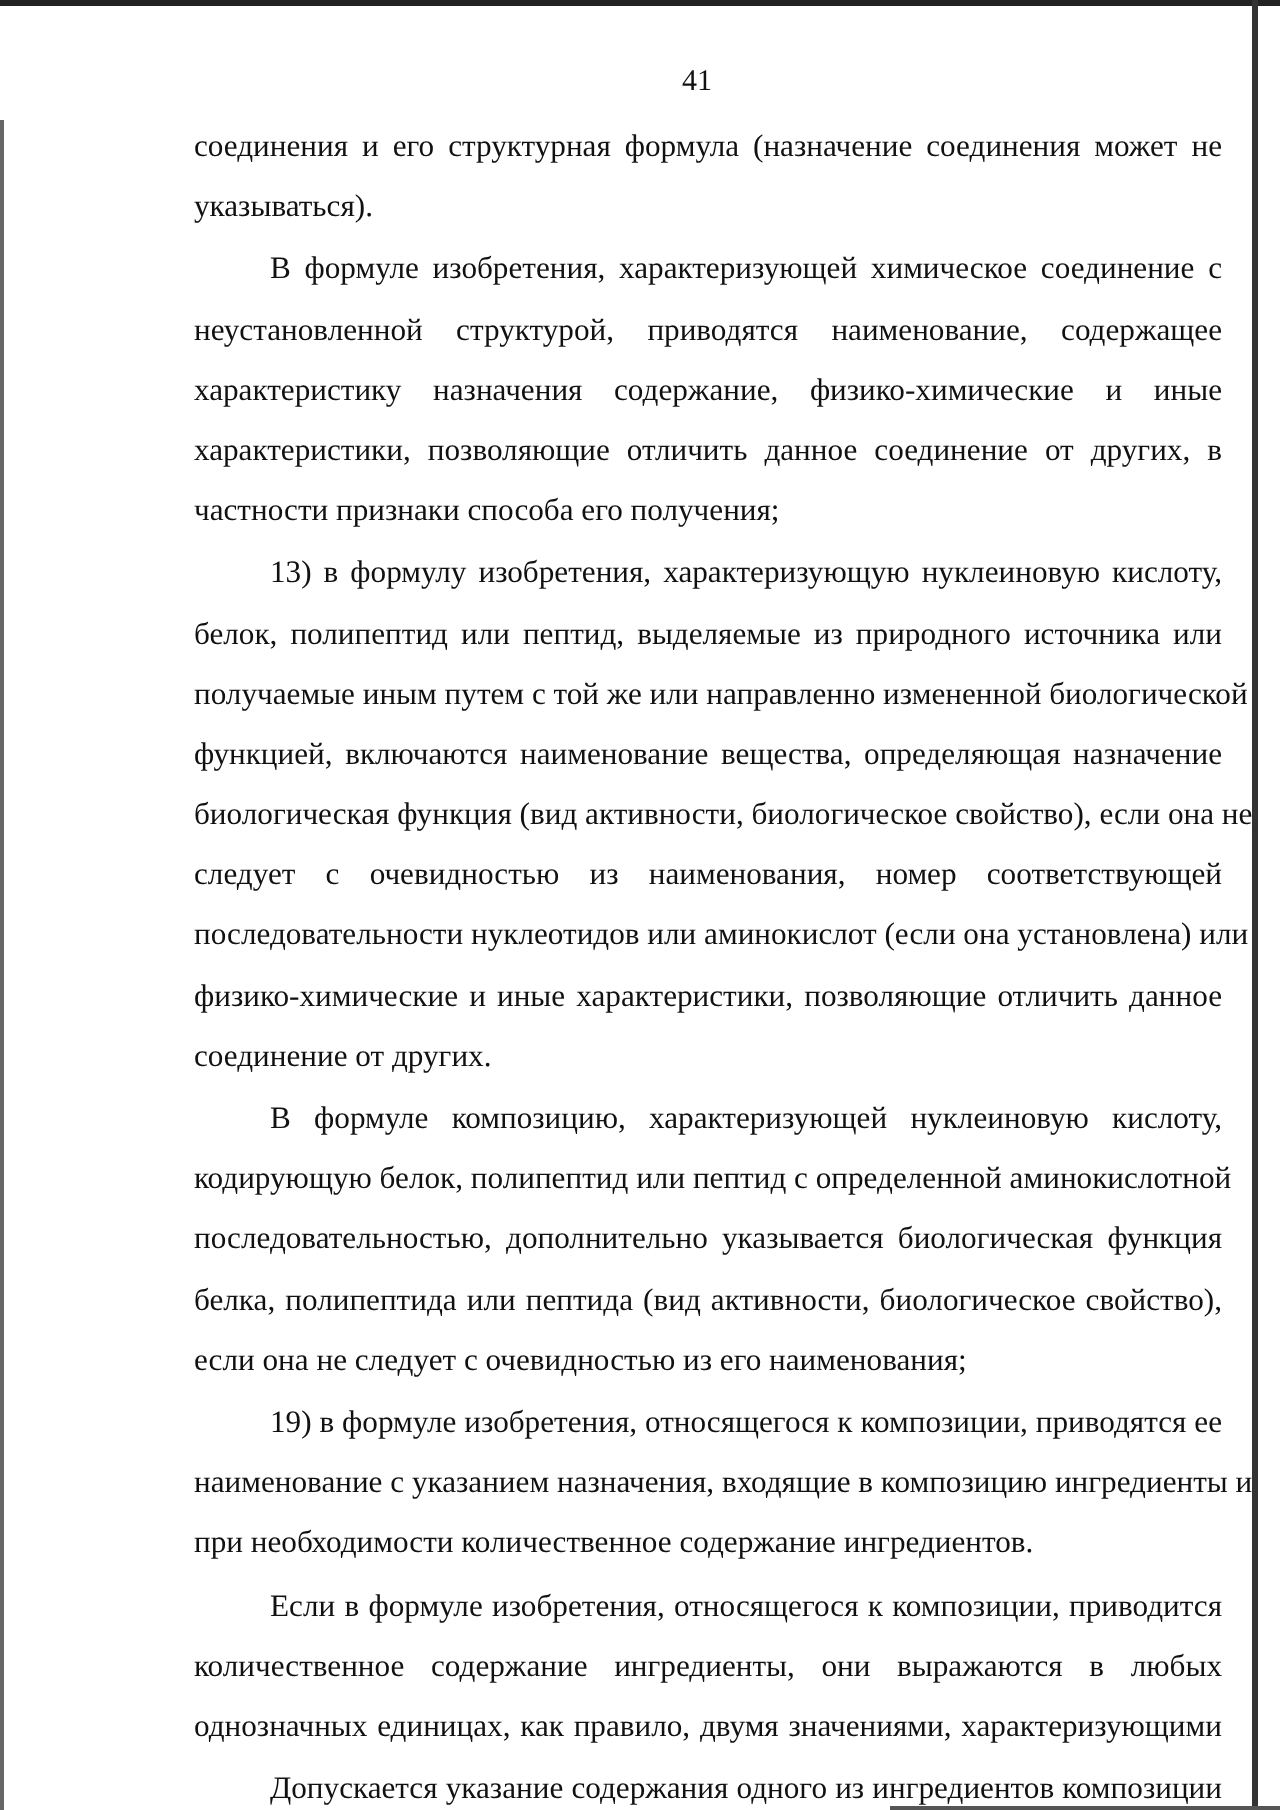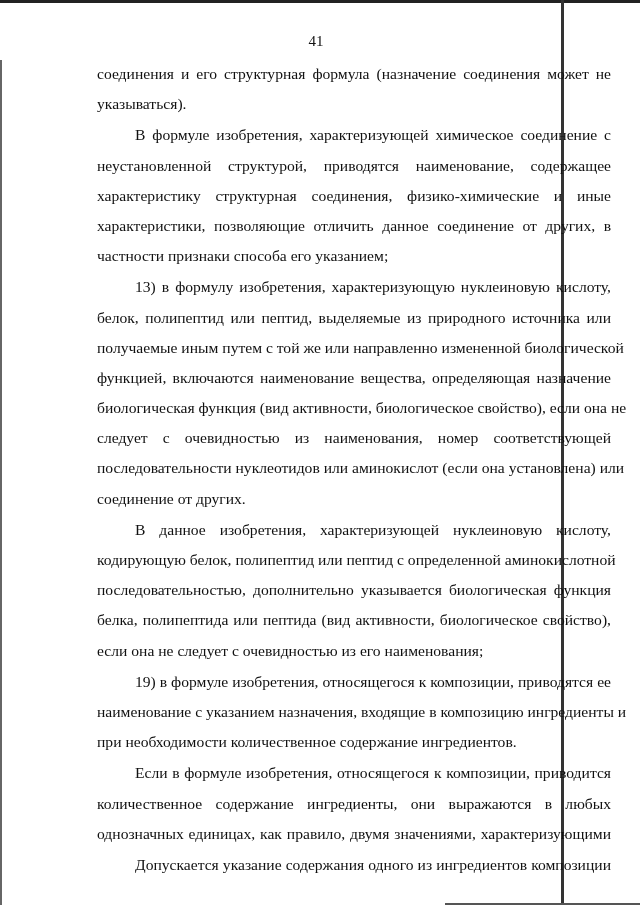--- a/index.html
+++ b/index.html
@@ -12,21 +12,21 @@
       height: 905px;
       position: relative;
       overflow: hidden;
       font-family: "Liberation Serif", "DejaVu Serif", serif;
       color: #111111;
     }
     .page {
       position: absolute;
       left: 0;
       top: 0;
-      width: 564px;
+      width: 629px;
       height: 905px;
       background: #ffffff;
     }
     .edge-top {
       position: absolute;
       left: 0; top: 0;
       width: 640px; height: 3px;
       background: #222;
     }
     .edge-left {
@@ -97,38 +97,39 @@
   <div class="content">
 
     <div class="para">
       <span class="line">соединения и его структурная формула (назначение соединения может не</span>
       <span class="line last">указываться).</span>
     </div>
 
     <div class="para">
       <span class="line first">В формуле изобретения, характеризующей химическое соединение с</span>
       <span class="line">неустановленной структурой, приводятся наименование, содержащее</span>
-      <span class="line">характеристику структурная соединения, физико-химические и иные</span>
+      <span class="line">характеристику назначения содержание, физико-химические и иные</span>
       <span class="line">характеристики, позволяющие отличить данное соединение от других, в</span>
-      <span class="line last">частности признаки способа его указанием;</span>
+      <span class="line last">частности признаки способа его получения;</span>
     </div>
 
     <div class="para">
       <span class="line first">13) в формулу изобретения, характеризующую нуклеиновую кислоту,</span>
       <span class="line">белок, полипептид или пептид, выделяемые из природного источника или</span>
       <span class="line">получаемые иным путем с той же или направленно измененной биологической</span>
       <span class="line">функцией, включаются наименование вещества, определяющая назначение</span>
       <span class="line">биологическая функция (вид активности, биологическое свойство), если она не</span>
       <span class="line">следует с очевидностью из наименования, номер соответствующей</span>
       <span class="line">последовательности нуклеотидов или аминокислот (если она установлена) или</span>
+      <span class="line">физико-химические и иные характеристики, позволяющие отличить данное</span>
       <span class="line last">соединение от других.</span>
     </div>
 
     <div class="para">
-      <span class="line first">В данное изобретения, характеризующей нуклеиновую кислоту,</span>
+      <span class="line first">В формуле композицию, характеризующей нуклеиновую кислоту,</span>
       <span class="line">кодирующую белок, полипептид или пептид с определенной аминокислотной</span>
       <span class="line">последовательностью, дополнительно указывается биологическая функция</span>
       <span class="line">белка, полипептида или пептида (вид активности, биологическое свойство),</span>
       <span class="line last">если она не следует с очевидностью из его наименования;</span>
     </div>
 
     <div class="para">
       <span class="line first">19) в формуле изобретения, относящегося к композиции, приводятся ее</span>
       <span class="line">наименование с указанием назначения, входящие в композицию ингредиенты и</span>
       <span class="line last">при необходимости количественное содержание ингредиентов.</span>

